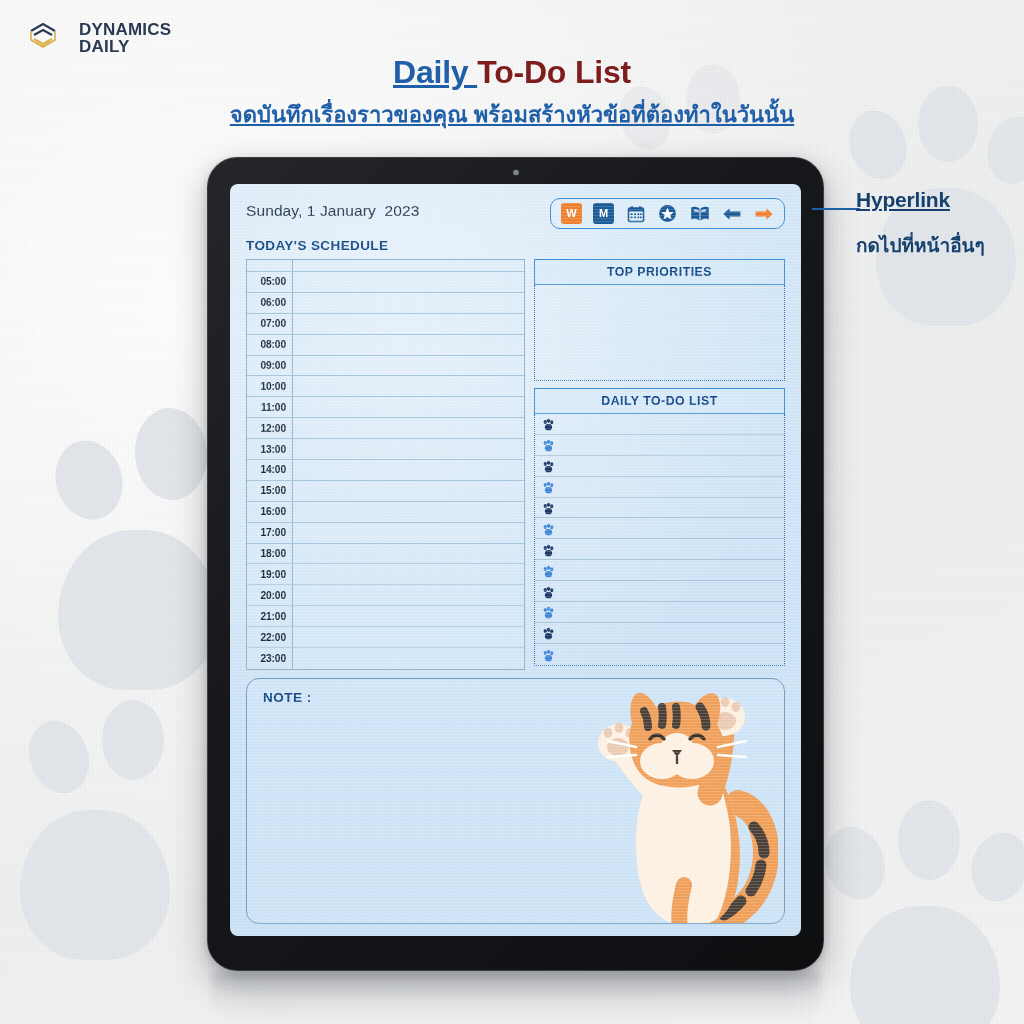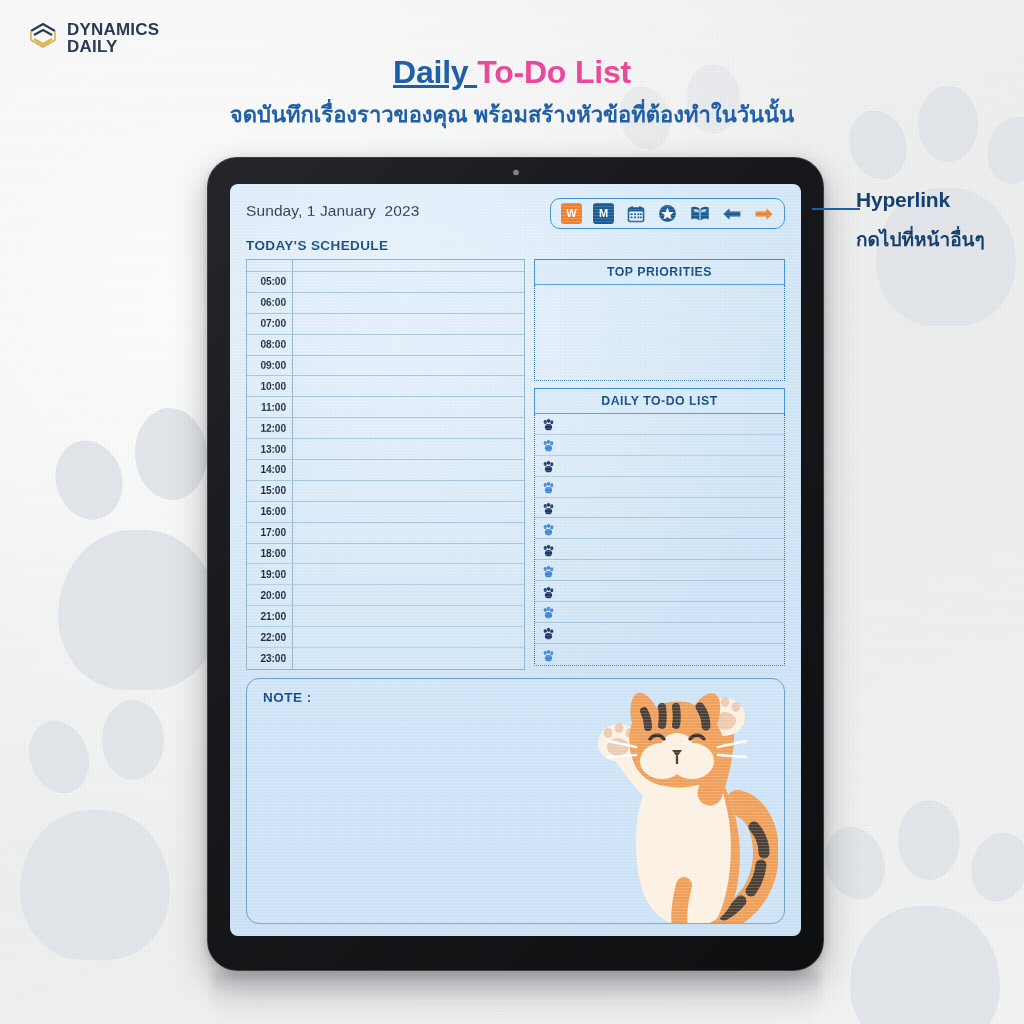--- a/index.html
+++ b/index.html
@@ -28,33 +28,34 @@
   .paw-wm { position: absolute; opacity: 1; }
   .paw-wm .pad, .paw-wm .toe {
     position: absolute; background: #e2e5e9; border-radius: 50%;
   }
   .paw-wm .pad {
     border-radius: 46% 46% 42% 42% / 54% 54% 46% 46%;
   }
 
   
   .logo { position: absolute; left: 26px; top: 20px; display: flex; align-items: center; gap: 7px; z-index: 5; }
-  .logo-text { line-height: 0.98; }
+  .logo-text { line-height: 0.98; margin-left: 12px; }
   .logo-text div {
     font-size: 17px; font-weight: 700; color: #2b3a52; letter-spacing: 0.2px;
   }
 
   
   .headings { position: absolute; left: 0; right: 0; top: 54px; text-align: center; z-index: 5; }
   .title { font-size: 32px; font-weight: 700; letter-spacing: -0.2px; }
   .title .blue { color: #1f5fa8; text-decoration: underline; }
-  .title .orange { color: #ec4899; }
+  .title .orange { color: #7f1d1d; }
   .subtitle {
     font-size: 22px; color: #1f5fa8; font-weight: 600; margin-top: 6px;
     font-family: "Liberation Sans", "DejaVu Sans", sans-serif;
+    text-decoration: underline;
   }
 
   
   .tablet {
     position: absolute; left: 207px; top: 157px; width: 617px; height: 814px;
     background: linear-gradient(135deg, #24262a 0%, #17181b 40%, #0e0f11 100%);
     border-radius: 30px; z-index: 3;
     box-shadow: 0 14px 34px rgba(20,24,30,0.30), 0 3px 8px rgba(0,0,0,0.16);
     padding: 26px 22px 34px 22px;
     border: 1px solid #3a3d42;
@@ -152,22 +153,22 @@
   .note-label {
     font-size: 13.5px; font-weight: 700; color: #134a86; letter-spacing: 0.5px;
     padding: 11px 0 0 16px;
   }
   .cat { position: absolute; right: 6px; bottom: -4px; width: 190px; height: 242px; }
 
   
   .annot { position: absolute; left: 812px; top: 190px; z-index: 6; }
   .annot-line { position: absolute; left: 0; top: 18px; width: 48px; height: 2px; background: #1f5fa8; }
   .annot-text { position: absolute; left: 44px; top: -2px; white-space: nowrap; }
-  .annot-text .h1 { font-size: 21px; font-weight: 700; color: #16416f; letter-spacing: -0.2px; }
-  .annot-text .h2 { font-size: 19px; font-weight: 600; color: #16416f; margin-top: 12px; }
+  .annot-text .h1 { font-size: 21px; font-weight: 700; color: #16416f; letter-spacing: -0.2px; text-decoration: underline; }
+  .annot-text .h2 { font-size: 19px; font-weight: 600; color: #16416f; margin-top: 18px; }
 
   
   .reflect {
     position: absolute; left: 212px; top: 972px; width: 608px; height: 52px;
     background: linear-gradient(180deg, rgba(140,146,155,0.30) 0%, rgba(170,175,182,0.10) 45%, rgba(255,255,255,0) 100%);
     filter: blur(3px); z-index: 1; border-radius: 0 0 26px 26px;
   }
 </style>
 </head>
 <body>

